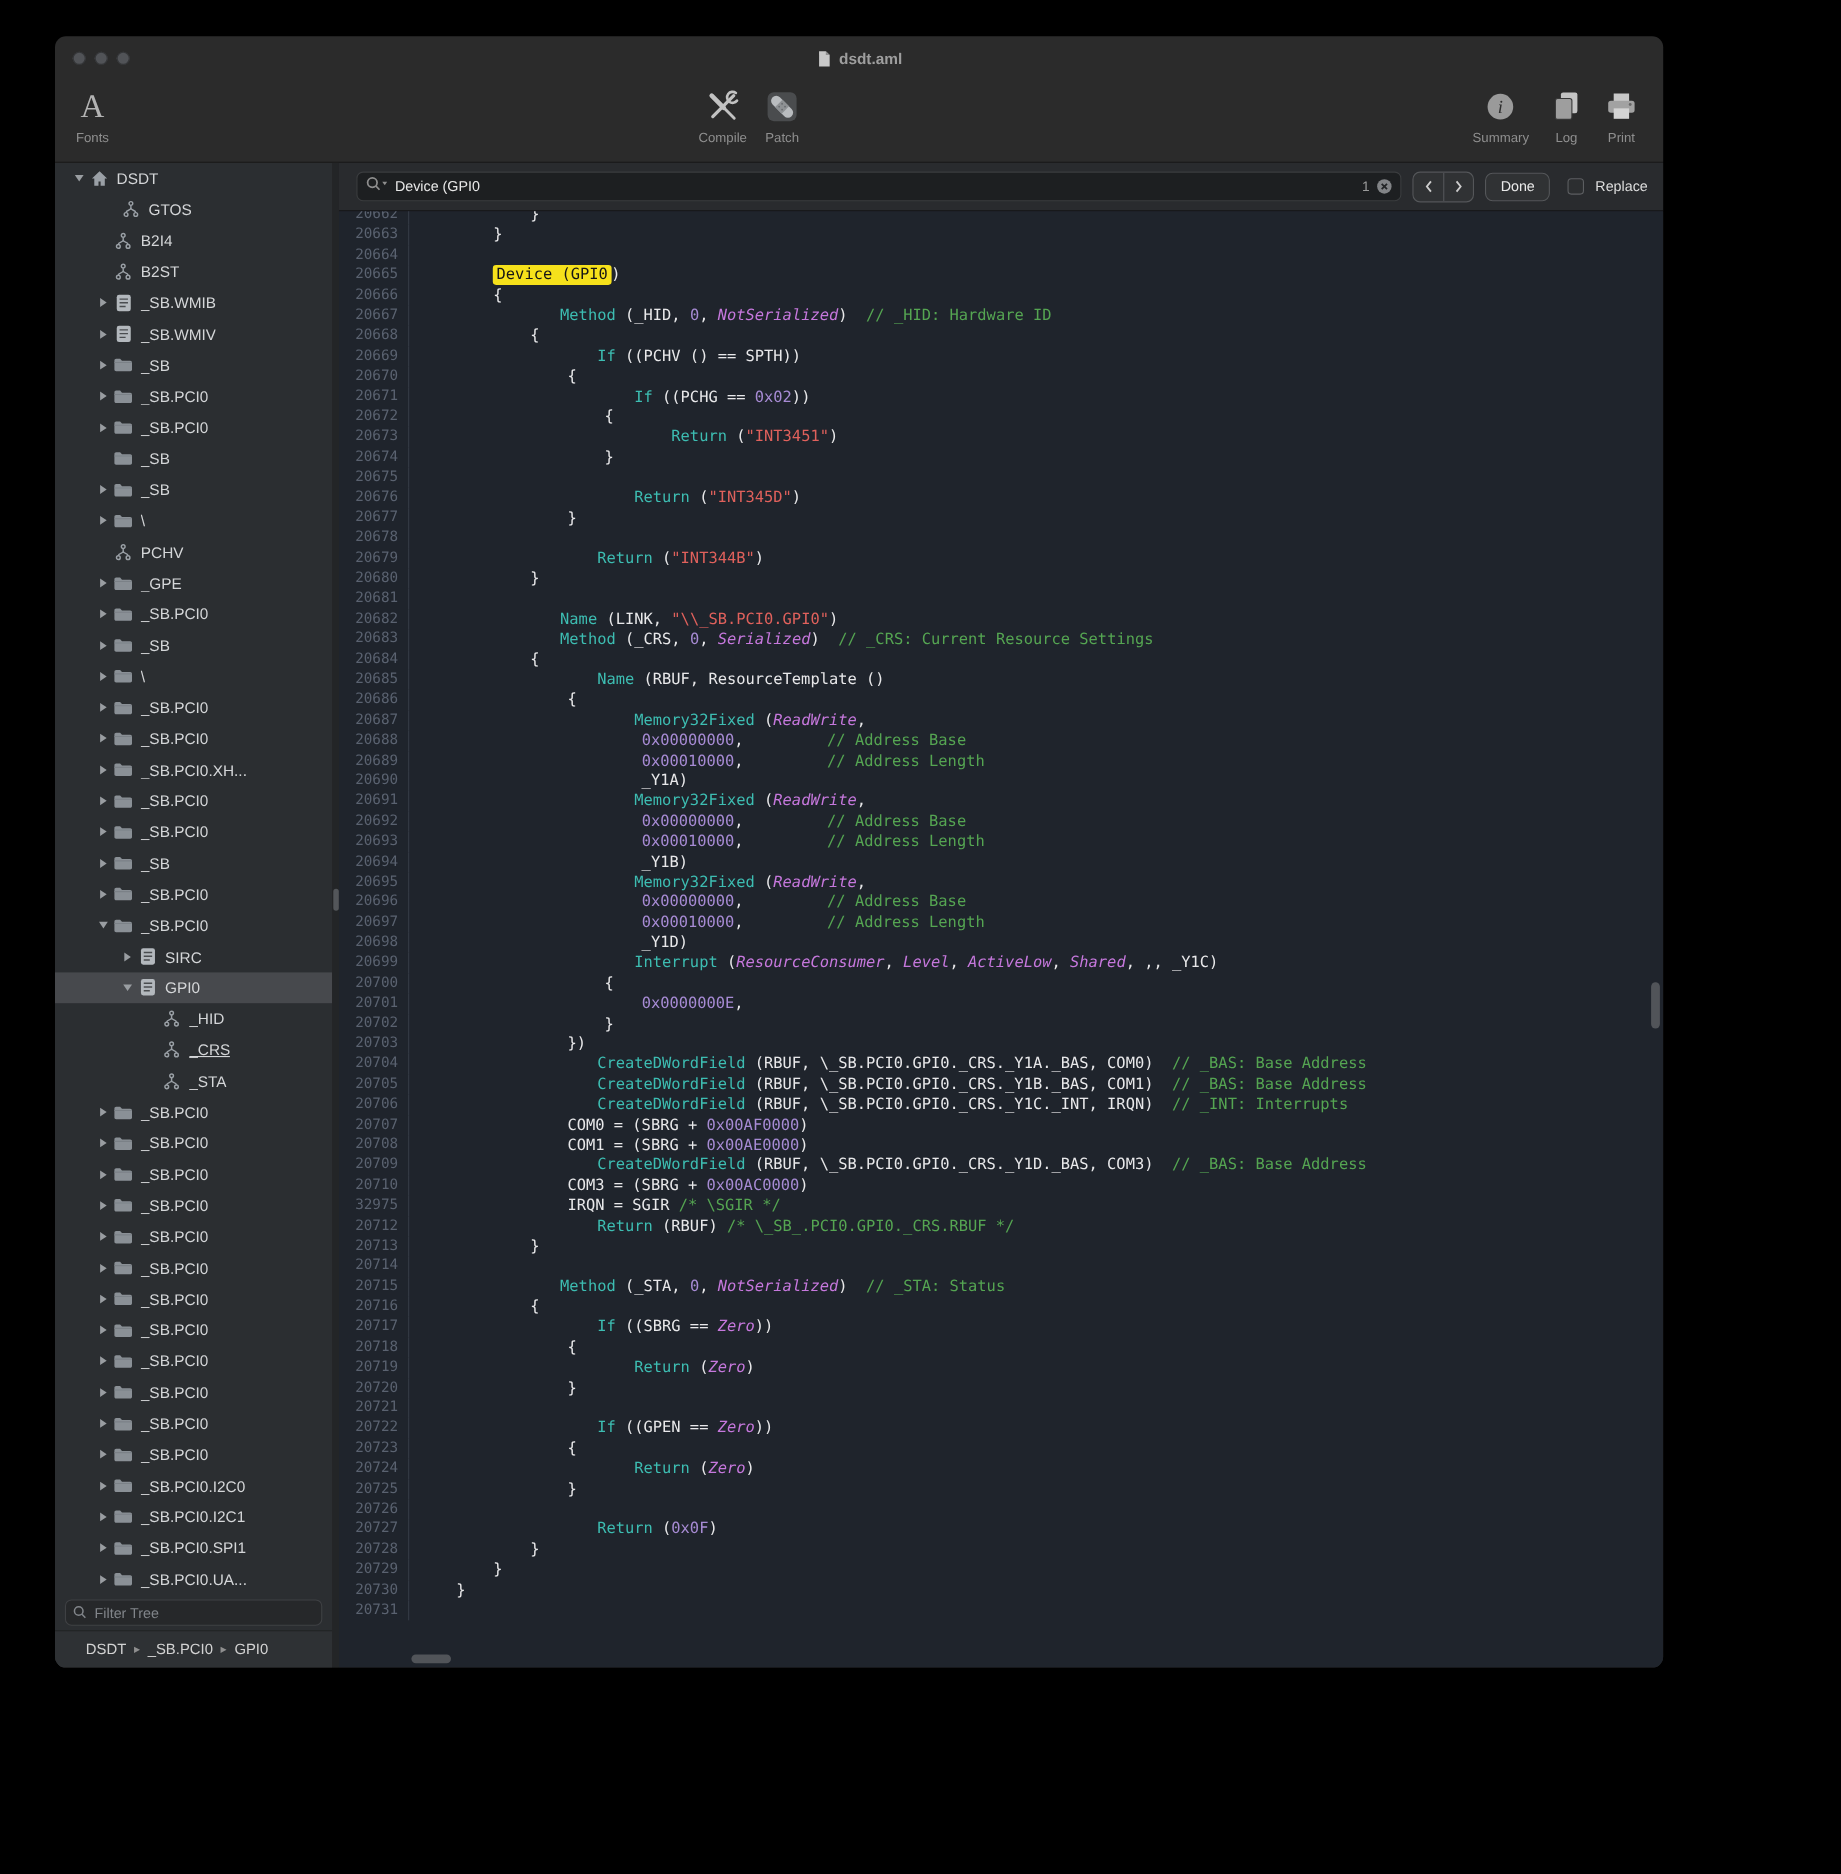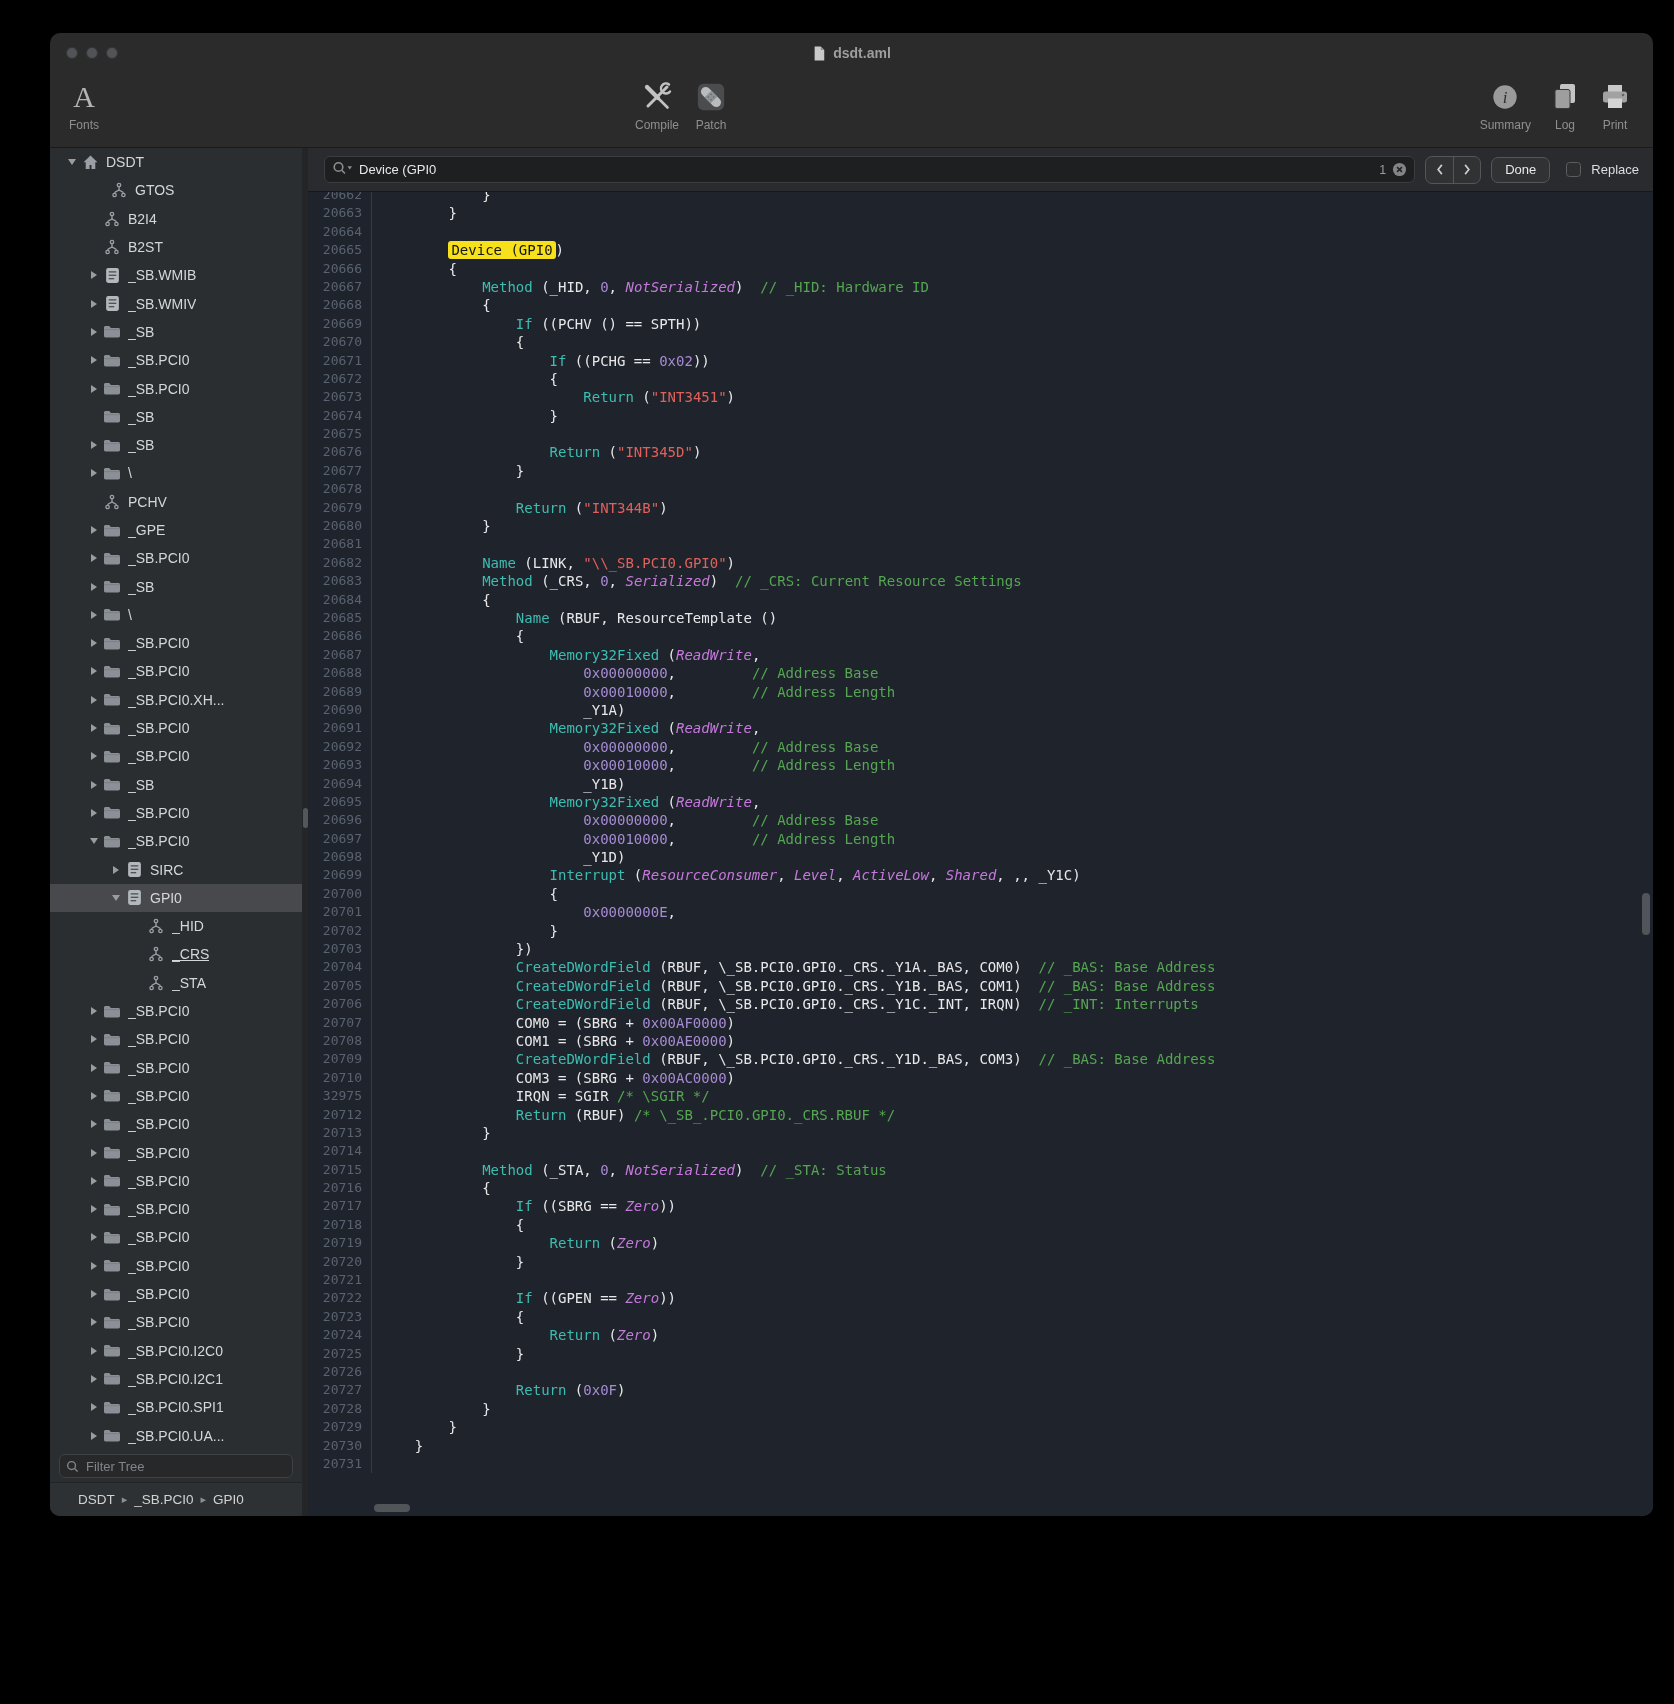--- a/index.html
+++ b/index.html
@@ -4,21 +4,21 @@
 <style>
   :root{
     --canvas:#000000; --window-bg:#2b2b2b; --chrome-line:#1a1a1a;
     --sidebar-bg:#2b2e31; --row-selected:#47494d; --tree-text:#d4d6d8;
     --editor-bg:#1f242c; --findbar-bg:#292b2e; --gutter:#5a6270; --gutter-line:#353b45;
     --kw:#3dbdb2; --num:#a78bd4; --str:#e0615c; --com:#55a552; --mod:#c678dd; --plain:#e8e8ea;
     --hl:#f6e11b; --label:#8f8f8f; --title:#9e9e9e;
   }
   *{box-sizing:border-box; margin:0; padding:0;}
   body{width:1674px;height:1704px;background:var(--canvas);font-family:"Liberation Sans","DejaVu Sans",sans-serif;overflow:hidden;}
-  .window{position:absolute;left:50px;top:33px;width:1603px;height:1483px;background:var(--window-bg);
+  .window{position:absolute;left:50px;top:33px;width:1462px;height:1483px;background:var(--window-bg);
     border-radius:10px;overflow:hidden;box-shadow:0 20px 60px rgba(0,0,0,.8);display:flex;flex-direction:column;}
   
   .titlebar{height:40px;position:relative;flex:none;}
   .lights{position:absolute;left:16px;top:14px;display:flex;gap:8px;}
   .light{width:12px;height:12px;border-radius:50%;background:#515357;box-shadow:inset 0 0 0 1px rgba(0,0,0,.35);}
   .title{position:absolute;left:0;right:0;top:0;height:40px;display:flex;align-items:center;justify-content:center;gap:7px;color:var(--title);font-size:14px;font-weight:bold;}
   .doc-ic svg{display:block;}
   
   .toolbar{height:75px;position:relative;flex:none;border-bottom:1px solid var(--chrome-line);}
   .tb-item{display:flex;flex-direction:column;align-items:center;justify-content:flex-start;cursor:default;}
@@ -63,21 +63,21 @@
   .seg button + button{border-left:1px solid #545659;}
   .done-btn{height:26px;padding:0 13px;background:#303234;border:1px solid #545659;border-radius:7px;color:#e9e9e9;font-size:13px;cursor:default;}
   .chk{width:15px;height:15px;border:1px solid #5c5e61;background:#2c2e30;border-radius:3.5px;flex:none;margin-left:6px;}
   .rep-lbl{color:#dedede;font-size:13px;}
   
   .codearea{flex:1;position:relative;overflow:hidden;}
   .lines{margin-top:-6px;font-family:"DejaVu Sans Mono","Liberation Mono",monospace;font-size:14px;line-height:18.4px;}
   .cline{display:flex;height:18.4px;white-space:pre;}
   .gut{flex:none;width:64px;text-align:right;padding-right:9px;color:var(--gutter);font-size:13px;border-right:1px solid var(--gutter-line);}
   .ltext{padding-left:9px;}
-  .tk-p{color:var(--plain);} .tk-k{color:var(--kw);} .tk-n{color:var(--num);}
+  .tk-p{color:var(--plain);} .tk-k{color:var(--kw);margin-left:27px;} .tk-n{color:var(--num);}
   .tk-s{color:var(--str);} .tk-c{color:var(--com);} .tk-m{color:var(--mod);font-style:italic;}
   .tk-hl{background:var(--hl);color:#161616;border-radius:3px;padding:1px 3px;}
   .vscroll{position:absolute;right:3px;top:701px;width:8px;height:42px;border-radius:4px;background:#5a5d61;opacity:.85;}
   .hscroll{position:absolute;left:66px;bottom:4px;width:36px;height:8px;border-radius:4px;background:#5a5d61;opacity:.85;}
 </style>
 </head>
 <body>
 
 <div class="window">
 

